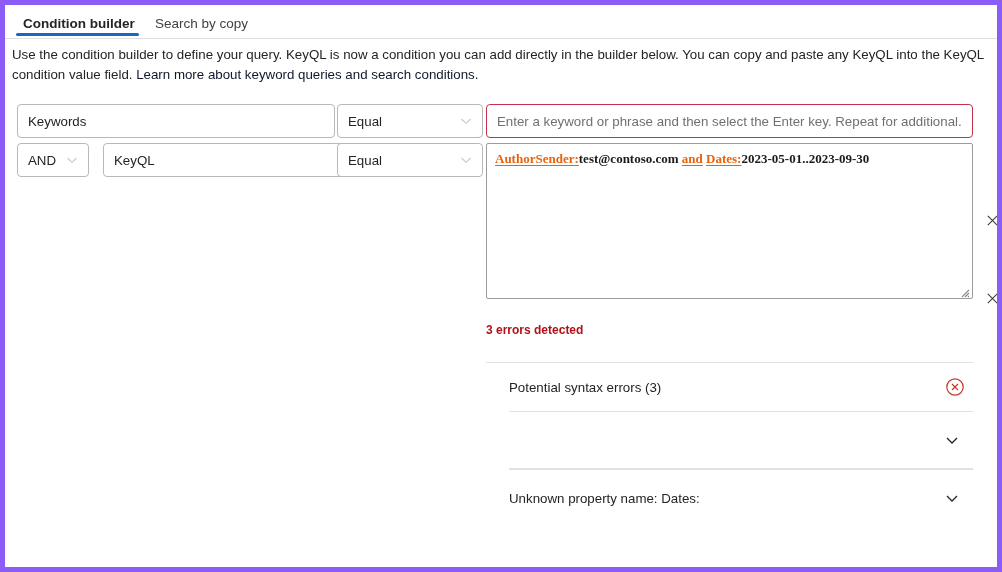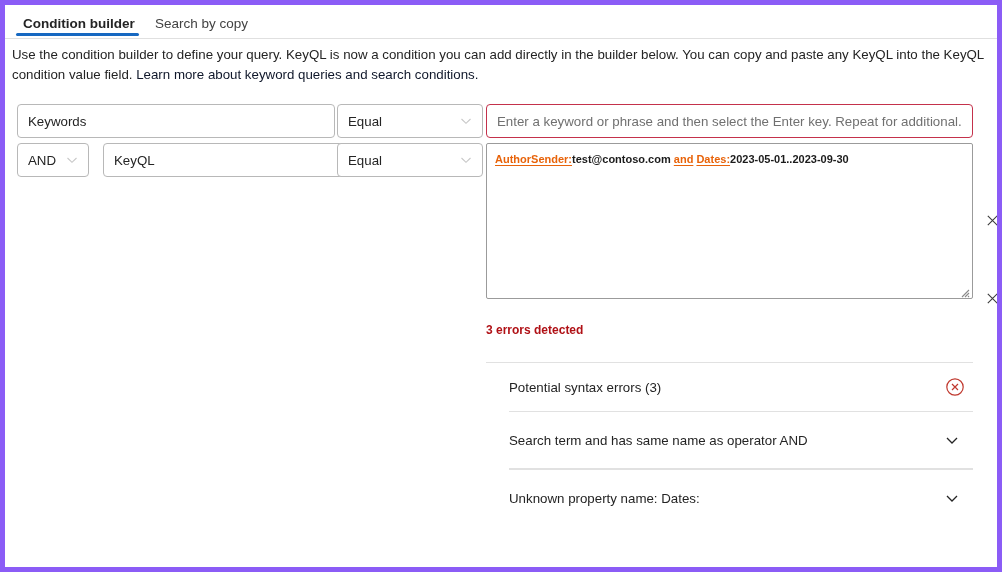--- a/index.html
+++ b/index.html
@@ -137,22 +137,22 @@
     width: 487px;
     height: 156px;
     border: 1px solid #9b9b9b;
     border-radius: 2px;
     background: #ffffff;
     padding: 6px 8px 0 8px;
     overflow: hidden;
     cursor: text;
   }
   .keyql-text {
-    font-family: Liberation Sans, sans-serif;
-    font-size: 11px;
+    font-family: Liberation Serif, serif;
+    font-size: 13px;
     line-height: 18px;
     font-weight: bold;
     color: #1b1b1b;
     white-space: pre-wrap;
     word-break: break-word;
   }
   .keyql-text .err {
     color: #e8630a;
     text-decoration: underline;
     text-underline-offset: 2px;
@@ -329,21 +329,20 @@
       <button class="dismiss-btn">
         <svg viewBox="0 0 20 20" width="20" height="20">
           <circle cx="10" cy="10" r="8.2" fill="none" stroke="#c0392f" stroke-width="1.2"></circle>
           <path d="M7 7 L13 13 M13 7 L7 13" stroke="#c0392f" stroke-width="1.2" fill="none"></path>
         </svg>
       </button>
     </div>
 
     <div class="divider-indent"></div>
     <div class="err-item">
-      <span>Search term and has same name as operator AND</span>
       <span class="err-chev">
         <svg viewBox="0 0 16 16" width="16" height="16">
             <path d="M3 6 L8 11 L13 6" fill="none" stroke="#242424" stroke-width="1.3"></path>
           </svg>
       </span>
     </div>
 
     <div class="divider-indent"></div>
 
     <div class="divider-indent"></div>

